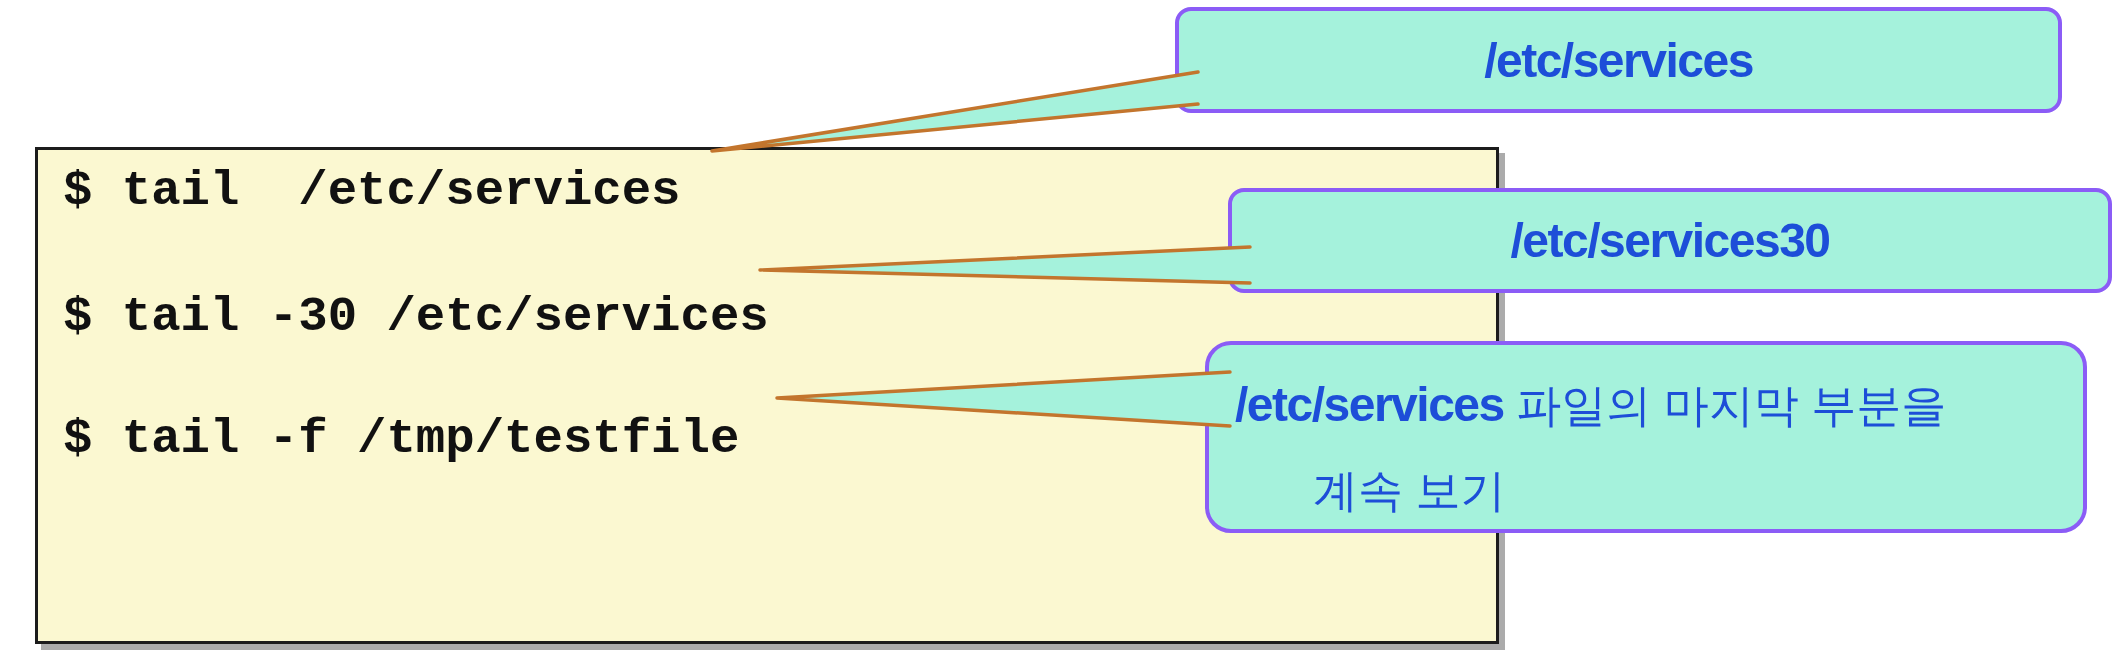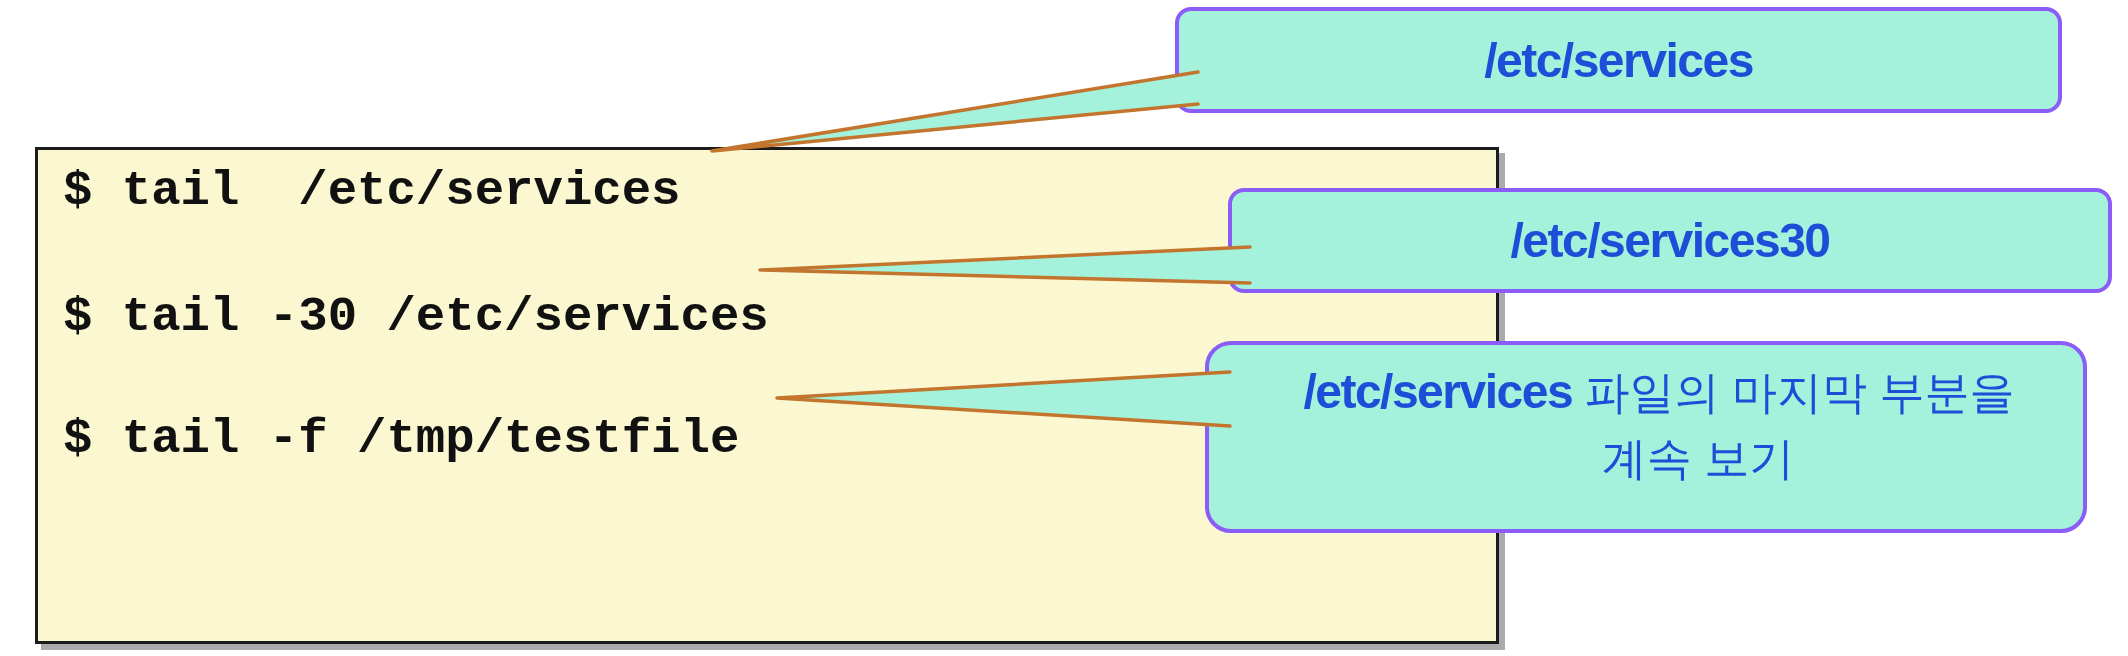--- a/index.html
+++ b/index.html
@@ -58,22 +58,22 @@
     align-items:center;
     justify-content:center;
   }
   .callout-1 { left:1175px; top:7px;   width:887px; height:106px; border-radius:16px; }
   .callout-2 { left:1228px; top:188px; width:884px; height:105px; border-radius:16px; }
   .callout-3 {
     left:1205px; top:341px; width:882px; height:192px;
     border-radius:26px;
     padding:22px 0 0 26px;
   }
-  .callout-3 .line { line-height:50px;text-align:center; }
-  .callout-3 .line2 { padding-left:78px; margin-top:16px; }
+  .callout-3 .line { line-height:76px; }
+  .callout-3 .line2 { padding-left:78px; margin-top:9px; }
 
   
   .tails {
     position:absolute; left:0; top:0;
     width:2128px; height:656px;
     z-index:5;
     pointer-events:none;
   }
   .tail {
     fill:#A5F2DC;

